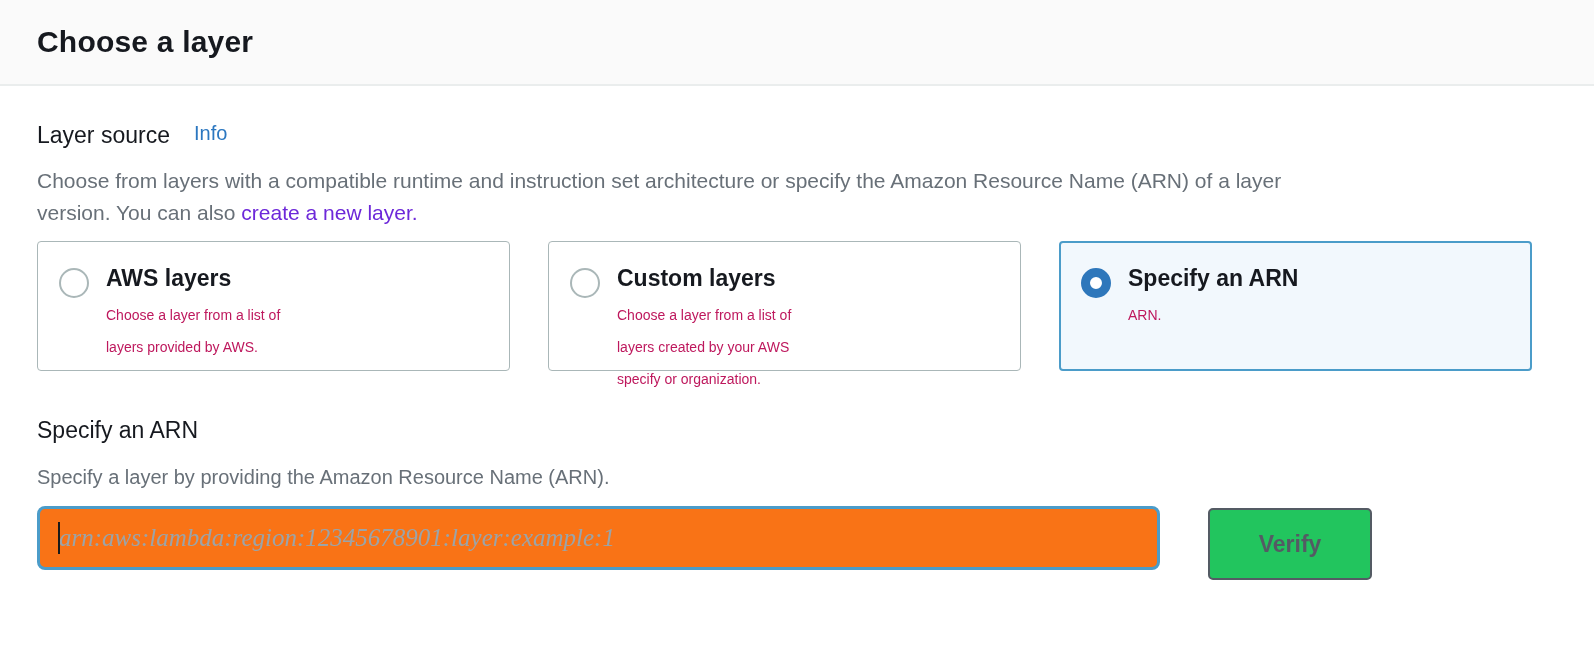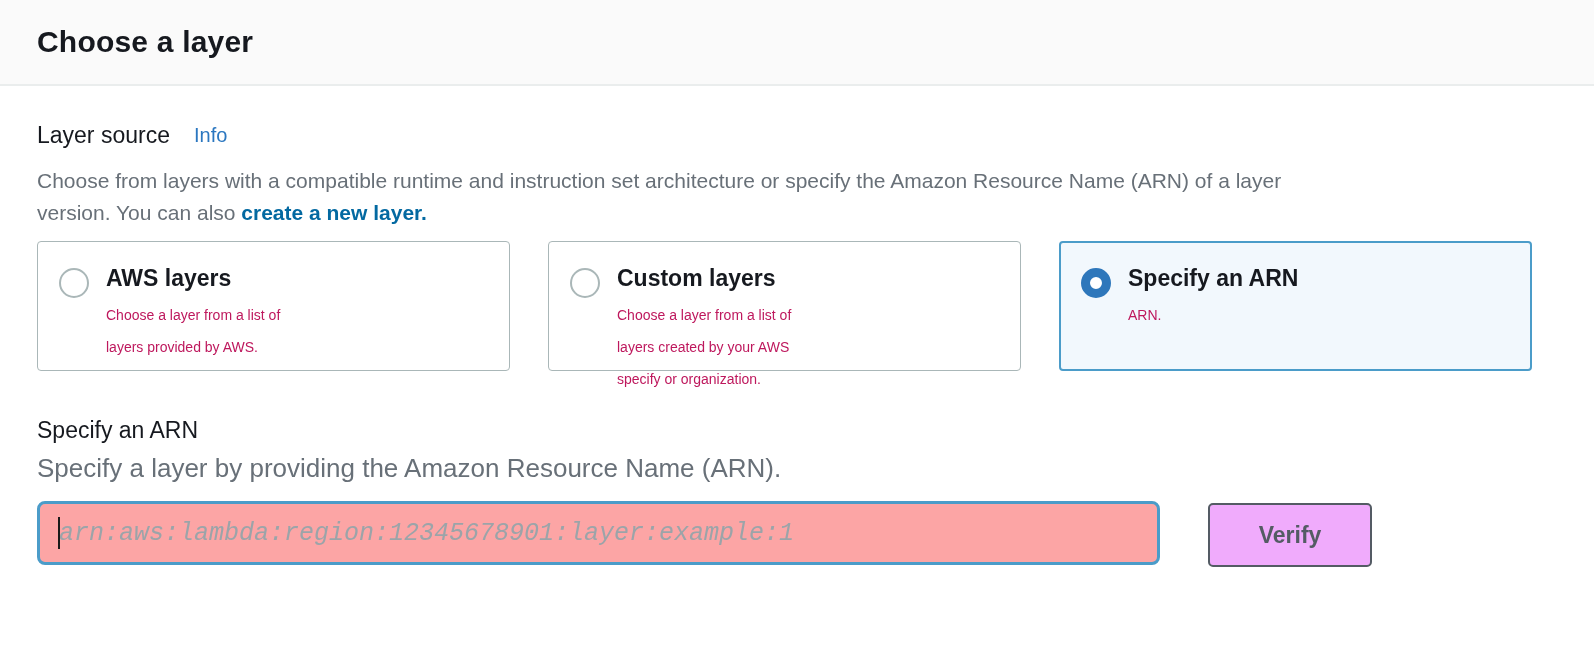--- a/index.html
+++ b/index.html
@@ -23,21 +23,21 @@
     font-size: 30px;
     font-weight: 700;
     color: #16191f;
     letter-spacing: 0.2px;
   }
   
   .content { padding: 36px 62px 0 37px; }
 
   .field-label-row {
     display: flex;
-    align-items: center;
+    align-items: flex-start;
     gap: 24px;
   }
   .field-label {
     font-size: 23px;
     color: #16191f;
   }
   .info-link {
     font-size: 20px;
     font-weight: 400;
     color: #2b77c0;
@@ -45,24 +45,23 @@
     text-decoration: none;
   }
   .field-desc {
     margin-top: 16px;
     font-size: 21px;
     line-height: 32px;
     color: #687078;
   }
   .field-desc .line { display: block; }
   .inline-link {
-    color: #0369a1;
+    color: #6d28d9;
     cursor: pointer;
     text-decoration: none;
-    font-weight: bold;
   }
   
   .tiles {
     margin-top: 12px;
     display: flex;
     gap: 38px;
   }
   .tile {
     flex: 1 1 0;
     height: 130px;
@@ -96,59 +95,59 @@
   .tile-desc {
     font-size: 14px;
     line-height: 32px;
     color: #be185d;
   }
   .tile-desc .line { display: block; }
   
   .arn-section { margin-top: 46px; }
   .arn-label { font-size: 23px; color: #16191f; }
   .arn-desc {
-    margin-top: 9px;
-    font-size: 26px;
+    margin-top: 22px;
+    font-size: 20px;
     color: #687078;
   }
   .arn-row {
     margin-top: 17px;
     display: flex;
     align-items: flex-start;
   }
   .input-wrap { position: relative; }
   .arn-input {
     width: 1123px;
     height: 64px;
     border: 3px solid #4b9cc9;
     border-radius: 8px;
     padding: 0 16px 0 19px;
-    font-family: Liberation Mono, monospace;
+    font-family: Liberation Serif, serif;
     font-size: 25px;
     color: #16191f;
     outline: none;
-    background: #fca5a5;
+    background: #f97316;
   }
   .arn-input::placeholder {
     color: #9ba4a9;
     font-style: italic;
     opacity: 1;
   }
   .caret {
     position: absolute;
     left: 21px; top: 16px;
     width: 2px; height: 32px;
     background: #1a1a1a;
   }
   .verify-btn {
     margin-left: 48px;
     margin-top: 2px;
     width: 164px;
-    height: 64px;
-    background: #f0abfc;
+    height: 72px;
+    background: #22c55e;
     border: 2px solid #545b64;
     border-radius: 5px;
     font-family: "Liberation Sans", sans-serif;
     font-size: 23px;
     font-weight: 700;
     color: #545b64;
     cursor: pointer;
   }
 </style>
 </head>

